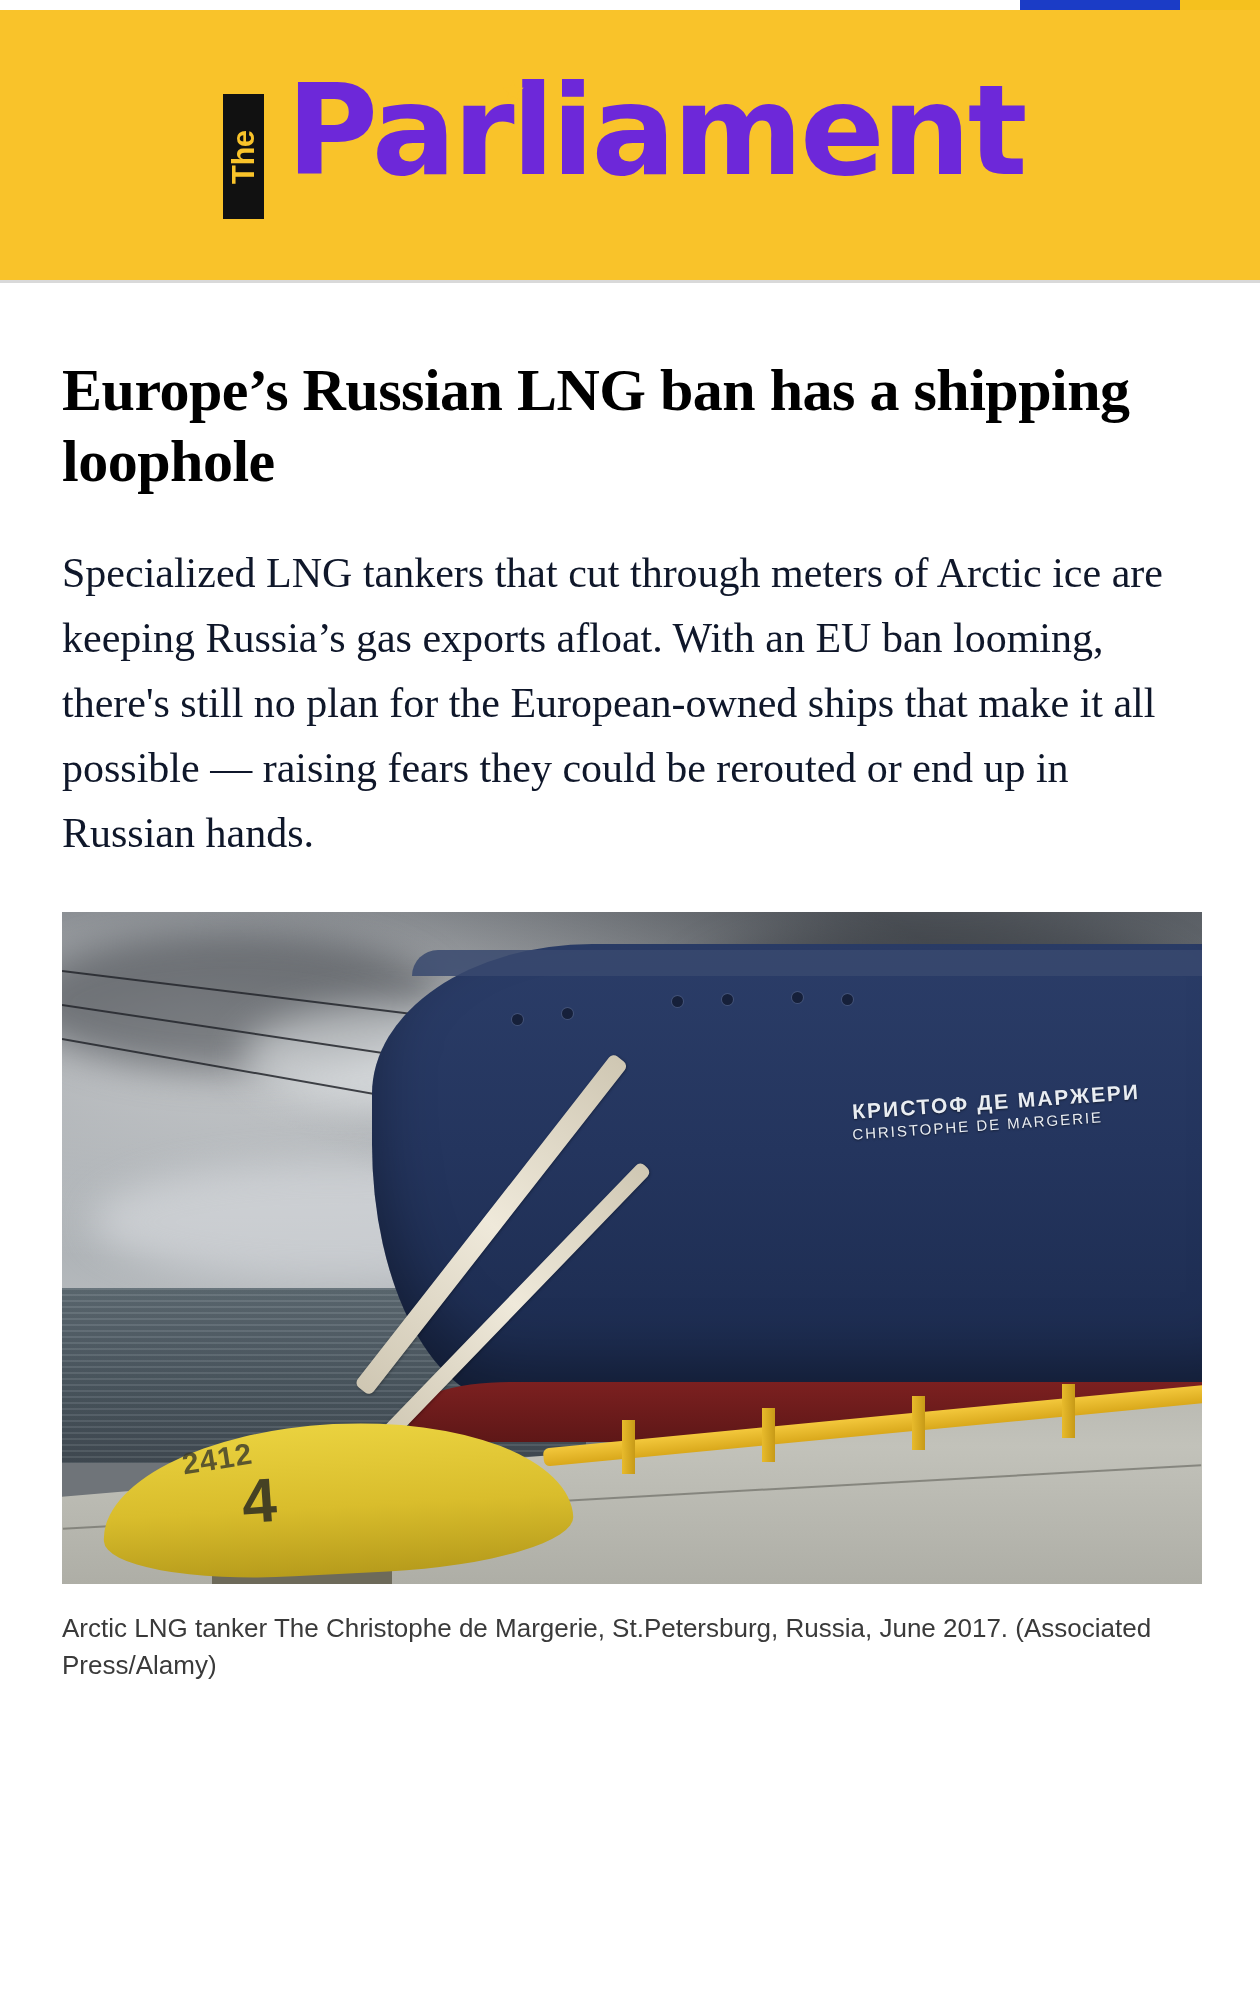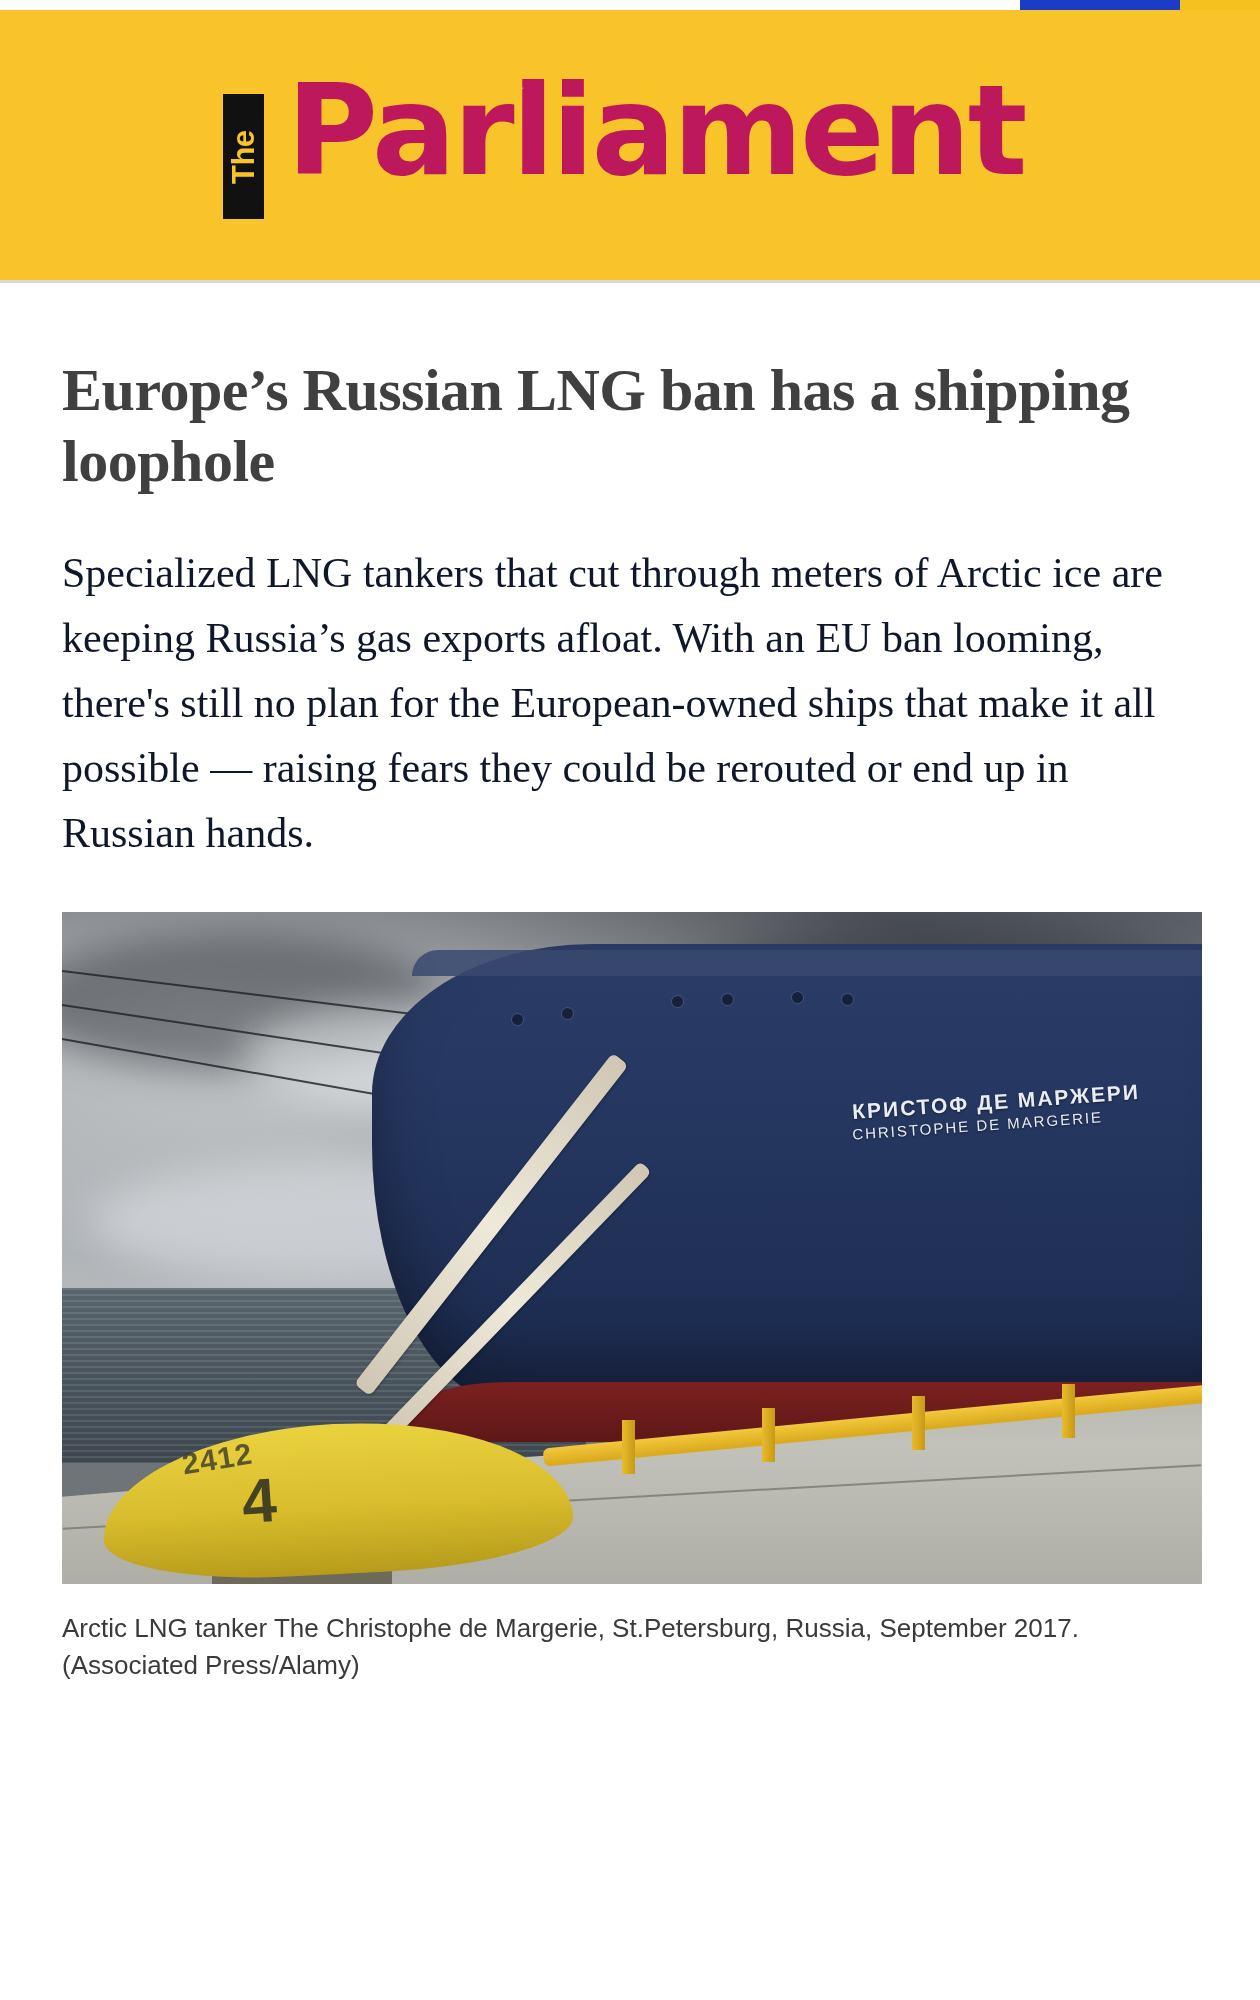--- a/index.html
+++ b/index.html
@@ -63,21 +63,21 @@
     display: flex;
     align-items: center;
     justify-content: center;
     margin-top: 22px;
   }
   .logo-main {
     font-family: "DejaVu Sans", sans-serif;
     font-weight: bold;
     font-size: 125px;
     line-height: 0.95;
-    color: #be185d;
+    color: #6d28d9;
     letter-spacing: -3px;
     margin-left: 22px;
     position: relative;
   }
   .logo-star {
     position: absolute;
     left: 214px;
     top: 6px;
     width: 26px;
     height: 26px;
@@ -90,21 +90,21 @@
 
   
   .article {
     padding: 72px 62px 0 62px;
   }
   .headline {
     font-family: "Liberation Serif", serif;
     font-weight: bold;
     font-size: 60px;
     line-height: 1.18;
-    color: #404040;
+    color: #000000;
     letter-spacing: -0.5px;
     margin: 0 0 44px 0;
     max-width: 1120px;
   }
   .standfirst {
     font-family: "Liberation Serif", serif;
     font-size: 42px;
     line-height: 1.55;
     color: #0f172a;
     margin: 0 0 46px 0;
@@ -330,17 +330,17 @@
 
         <div class="rope" style="left:300px; top:468px; width:420px; height:20px; transform:rotate(-52deg);"></div>
         <div class="rope" style="left:320px; top:520px; width:380px; height:16px; transform:rotate(-46deg);"></div>
 
         <div class="bollard-stem"></div>
         <div class="bollard"></div>
         <div class="bollard-code">2412</div>
         <div class="bollard-num">4</div>
 
       </div>
-      <figcaption class="caption">Arctic LNG tanker The Christophe de Margerie, St.Petersburg, Russia, September 2017. (Associated Press/Alamy)</figcaption>
+      <figcaption class="caption">Arctic LNG tanker The Christophe de Margerie, St.Petersburg, Russia, June 2017. (Associated Press/Alamy)</figcaption>
     </figure>
 
   </main>
 </div>
 
 </body></html>

